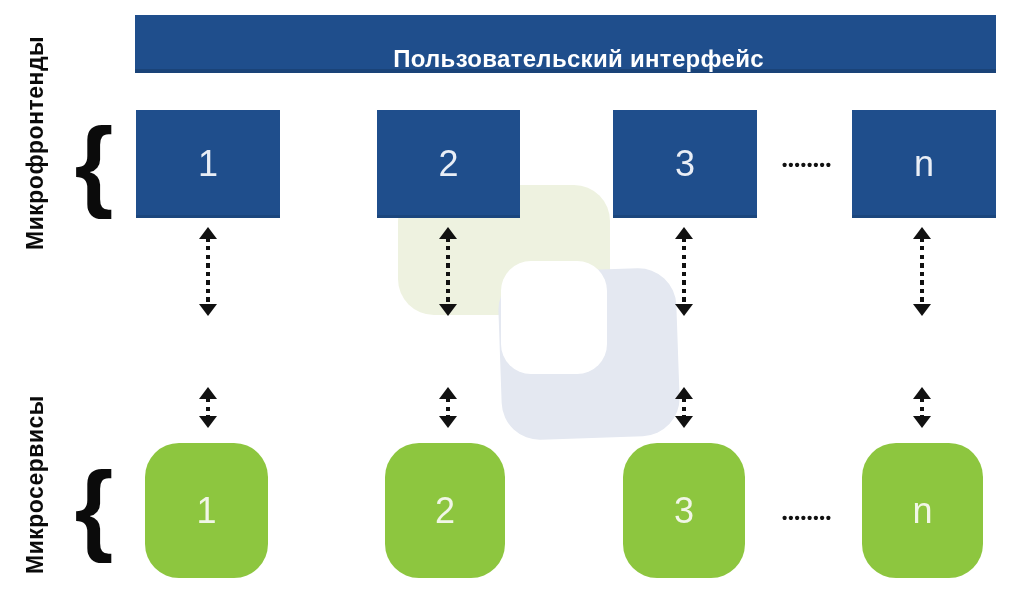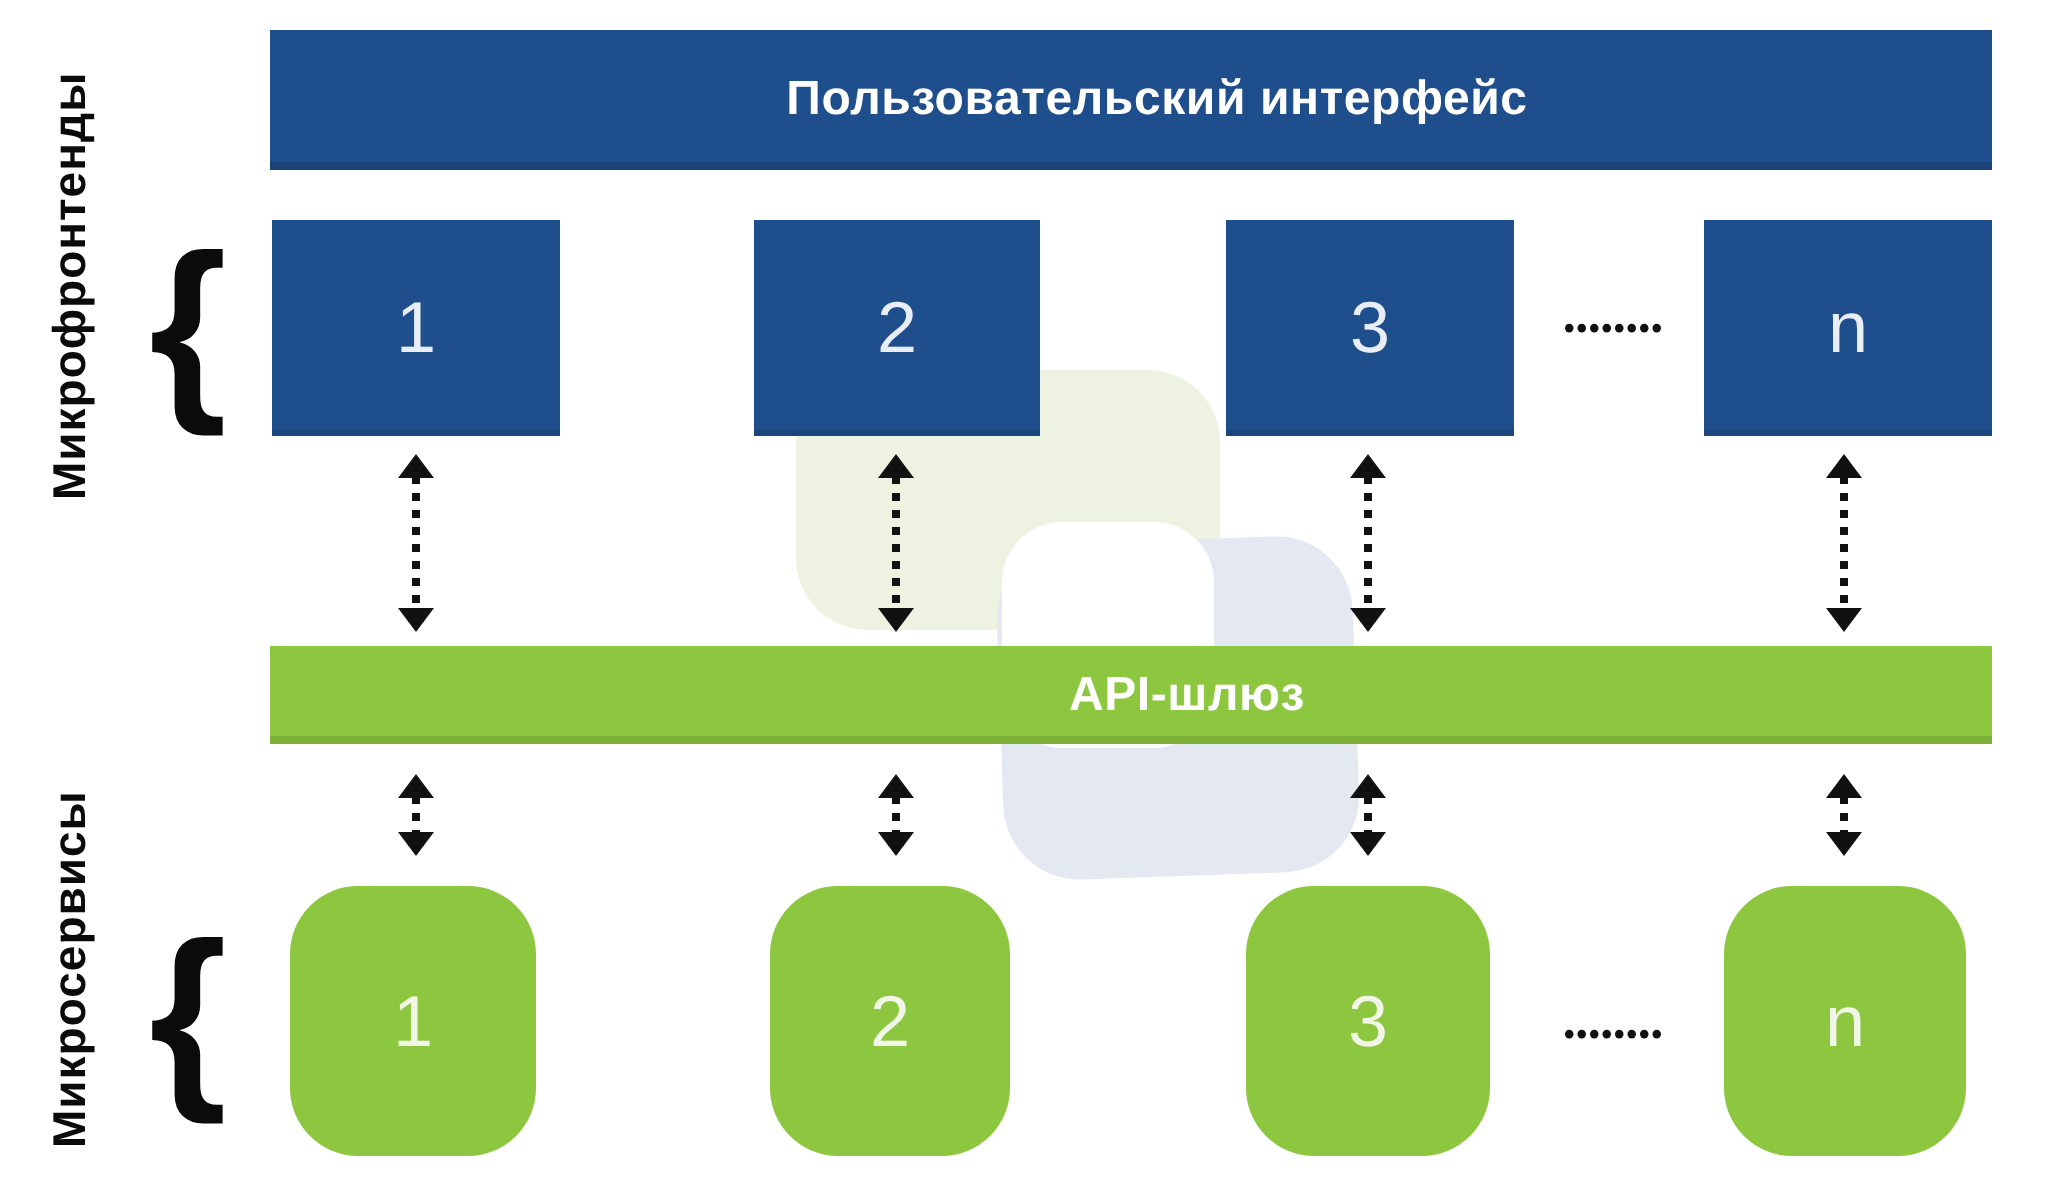--- a/index.html
+++ b/index.html
@@ -10,21 +10,21 @@
   
   .wm{position:absolute;}
   .wm-green{left:398px;top:185px;width:212px;height:130px;border-radius:36px;background:#eef2e0;}
   .wm-blue{left:500px;top:270px;width:178px;height:168px;border-radius:38px;background:#e4e8f1;transform:rotate(-2deg);}
   .wm-white{left:501px;top:261px;width:106px;height:113px;border-radius:30px;background:#ffffff;}
   
   .bar{
     position:absolute;left:135px;width:861px;display:flex;align-items:center;justify-content:center;
     color:#ffffff;font-weight:700;font-size:24px;letter-spacing:0.3px;
   }
-  .ui-bar{top:15px;height:70px;background:#1f4e8c;box-shadow:inset 0 -4px 0 rgba(0,0,0,0.14);}
+  .ui-bar{top:15px;height:58px;background:#1f4e8c;box-shadow:inset 0 -4px 0 rgba(0,0,0,0.14);align-items:flex-end;}
   .ui-bar span{padding-left:26px;}
   .api-bar{top:323px;height:49px;background:#8dc63f;box-shadow:inset 0 -4px 0 rgba(0,0,0,0.10);}
   .api-bar span{padding-left:56px;}
   
   .box{
     position:absolute;display:flex;align-items:center;justify-content:center;
     color:#e9eef6;font-size:36px;font-weight:400;
   }
   .bbox{top:110px;height:108px;background:#1f4e8c;box-shadow:inset 0 -3px 0 rgba(0,0,0,0.10);}
   .bf1{left:136px;width:144px;} .bf2{left:377px;width:143px;} .bf3{left:613px;width:144px;} .bf4{left:852px;width:144px;}
@@ -101,23 +101,20 @@
   <div class="arr au ax2">
       <div class="line"></div>
     </div>
   <div class="arr au ax3">
       <div class="line"></div>
     </div>
   <div class="arr au ax4">
       <div class="line"></div>
     </div>
 
-  <div class="bar api-bar">
-    <span>API-шлюз</span>
-  </div>
 
   <div class="arr al ax1">
       <div class="line"></div>
     </div>
   <div class="arr al ax2">
       <div class="line"></div>
     </div>
   <div class="arr al ax3">
       <div class="line"></div>
     </div>

